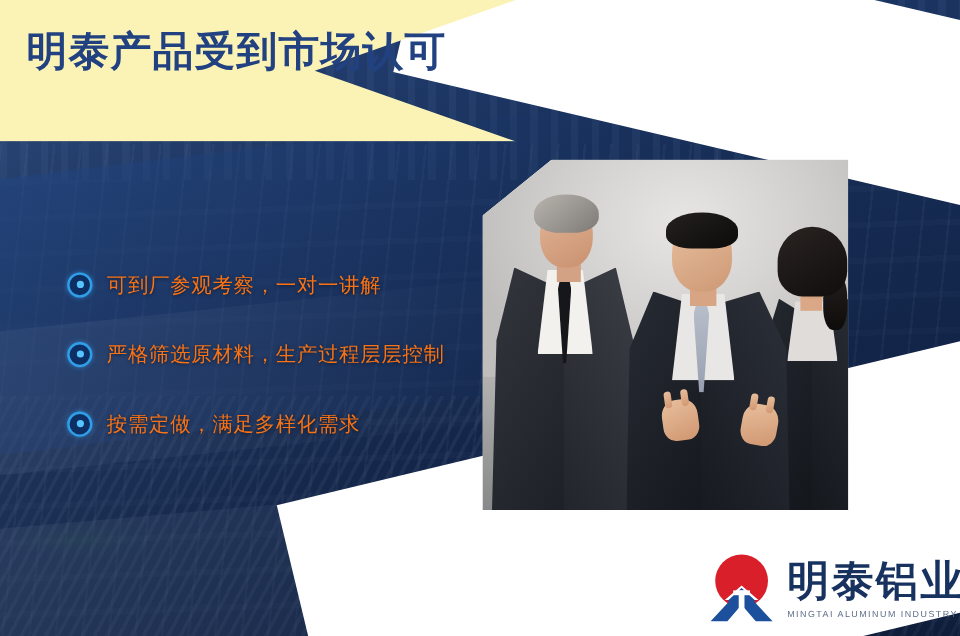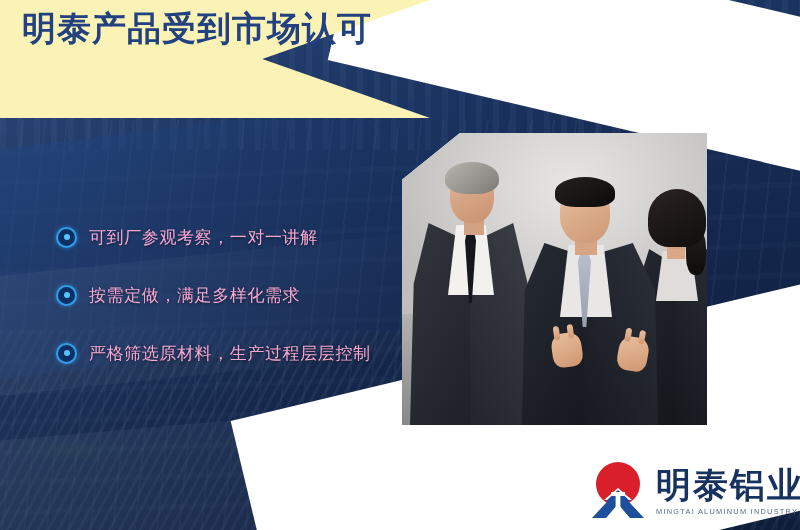--- a/index.html
+++ b/index.html
@@ -121,28 +121,28 @@
     position: absolute;
     top: 0; left: 0;
     width: 430px; height: 118px;
     background: #fbf3b5;
     clip-path: polygon(0 0, 100% 0, 61% 50%, 100% 100%, 0 100%);
   }
 
   .title {
     position: absolute;
     left: 22px;
-    top: 12px;
+    top: 24px;
     font-size: 34px;
     font-weight: bold;
     letter-spacing: 1px;
     color: #214180;
     line-height: 1.15;
     white-space: nowrap;
-    font-family: Liberation Mono, monospace;
+    font-family: Liberation Sans, sans-serif;
   }
 
   
   .bullets {
     position: absolute;
     left: 56px;
     top: 208px;
     width: 360px;
   }
   .bullet-row {
@@ -165,21 +165,21 @@
     content: "";
     position: absolute;
     left: 50%; top: 50%;
     width: 6px; height: 6px;
     margin: -3px 0 0 -3px;
     border-radius: 50%;
     background: #55c4ff;
   }
   .bullet-text {
     font-size: 17px;
-    color: #f9a8d4;
+    color: #f97316;
     letter-spacing: 0.6px;
     white-space: nowrap;
     font-family: "DejaVu Sans", "Liberation Sans", sans-serif;
     text-shadow: 0 1px 3px rgba(0,0,0,0.55);
   }
 
   
   .photo {
     position: absolute;
     left: 402px;
@@ -392,25 +392,25 @@
   <div class="title-wedge"></div>
   <div class="title">明泰产品受到市场认可</div>
 
   <div class="bullets">
     <div class="bullet-row">
       <span class="bullet-icon"></span>
       <span class="bullet-text">可到厂参观考察，一对一讲解</span>
     </div>
     <div class="bullet-row">
       <span class="bullet-icon"></span>
-      <span class="bullet-text">按需定做，满足多样化需求</span>
+      <span class="bullet-text">严格筛选原材料，生产过程层层控制</span>
     </div>
     <div class="bullet-row">
       <span class="bullet-icon"></span>
-      <span class="bullet-text">严格筛选原材料，生产过程层层控制</span>
+      <span class="bullet-text">按需定做，满足多样化需求</span>
     </div>
   </div>
 
   <div class="photo">
     <div class="photo-bg"></div>
     <div class="photo-floor"></div>
 
     <div class="person p1">
       <div class="jacket-l"></div>
       <div class="jacket-r"></div>

